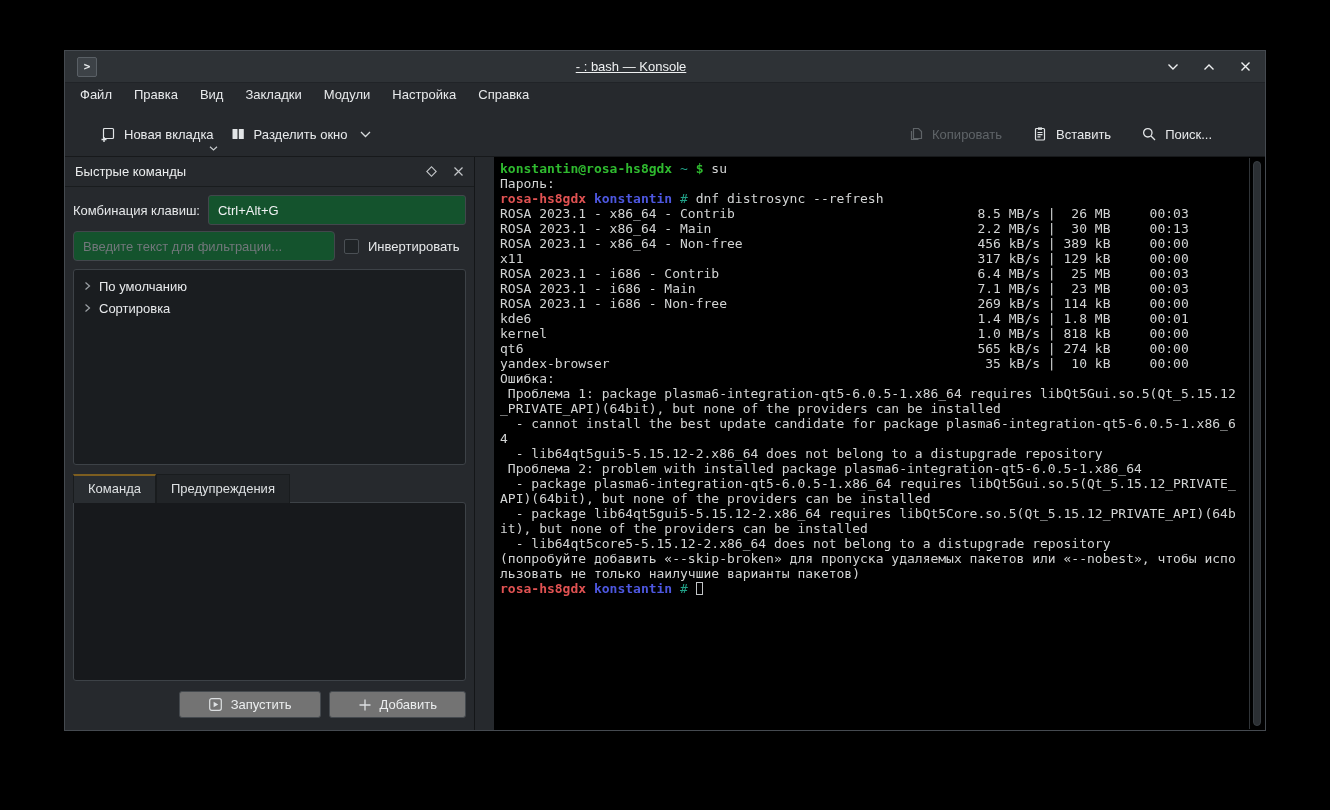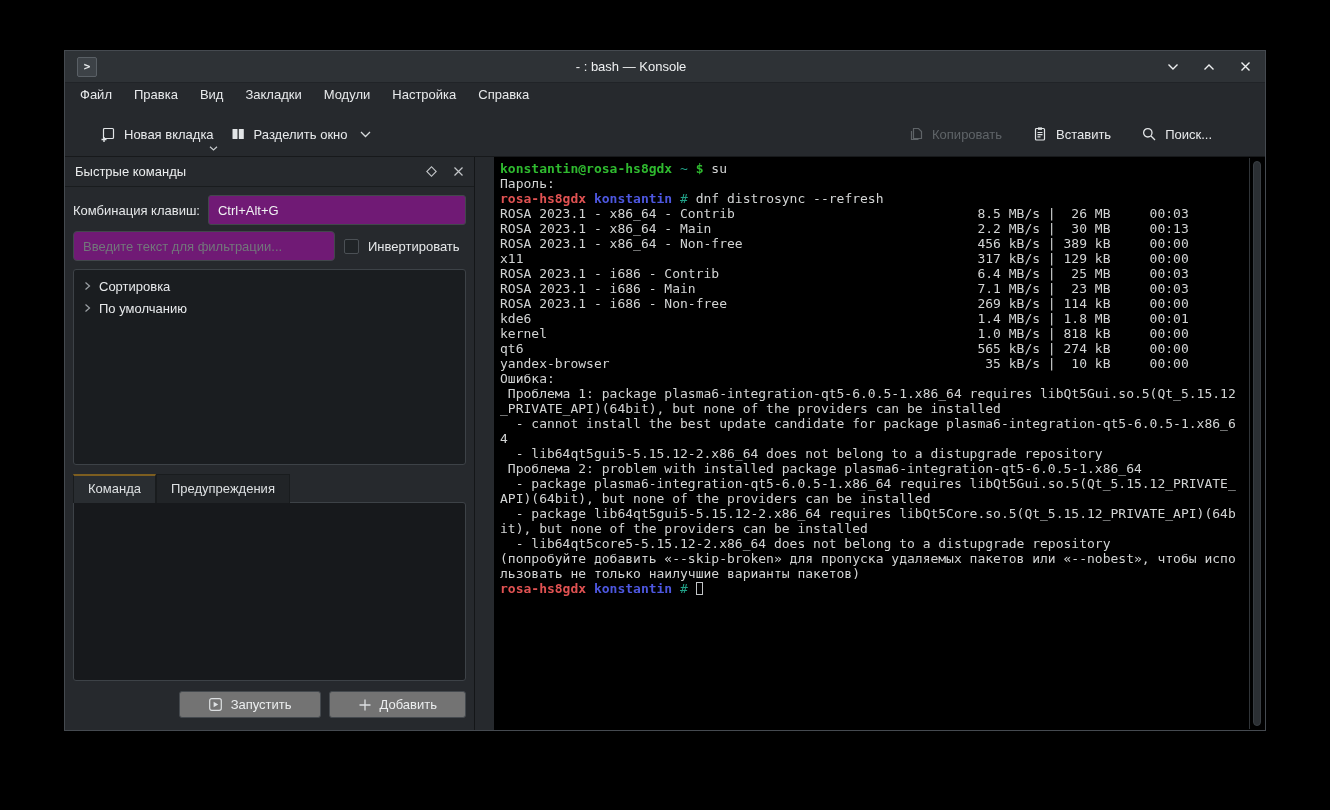--- a/index.html
+++ b/index.html
@@ -15,21 +15,21 @@
   
   .titlebar {
     height:32px; flex:none; background:#2e3236; display:flex; align-items:center;
     padding:0 12px; color:#f2f4f5; font-size:13px; border-bottom:1px solid #202327;
   }
   .app-icon {
     width:20px; height:20px; background:#3d4247; border:1px solid #5a6066; border-radius:2px;
     display:flex; align-items:center; justify-content:center;
     color:#e6e9eb; font-size:11px; font-weight:bold; font-family:"DejaVu Sans Mono",monospace;
   }
-  .title-text { flex:1; text-align:center; color:#eff1f2; }
+  .title-text { flex:1; text-align:center; color:#eff1f2;text-decoration:underline; }
   .win-controls { display:flex; gap:20px; align-items:center; }
   .win-btn { display:flex; align-items:center; justify-content:center; width:16px; height:16px; }
   
   .menubar { height:29px; flex:none; display:flex; padding:0 4px; background:#26292d; }
   .menu-item { padding:4px 11px; font-size:13px; color:#e8eaec; }
   
   .toolbar { height:44px; flex:none; display:flex; align-items:center; padding:0 27px; background:#26292d; }
   .tbtn { display:flex; align-items:center; gap:8px; font-size:13px; color:#e8eaec; padding:6px 8px; position:relative; }
   .tbtn.disabled { color:#5f6468; }
   .tbtn .caret-under { position:absolute; right:4px; bottom:-3px; }
@@ -42,21 +42,21 @@
   .panel-header {
     height:30px; flex:none; display:flex; align-items:center; padding:0 10px;
     font-size:13px; color:#eceeef; border-bottom:1px solid #191c1e;
   }
   .panel-header .ph-title { flex:1; }
   .panel-header .ph-icons { display:flex; gap:16px; align-items:center; }
   .panel-body { flex:1; min-height:0; display:flex; flex-direction:column; padding:8px; }
   .row-shortcut { flex:none; display:flex; align-items:center; gap:8px; height:30px; margin-bottom:6px; }
   .field-label { font-size:13px; color:#e6e8ea; white-space:nowrap; }
   .text-input {
-    background:#701a75; border:1px solid #42474c; border-radius:3px; height:30px;
+    background:#14532d; border:1px solid #42474c; border-radius:3px; height:30px;
     color:#f0f2f3; font-size:13px; padding:0 9px; font-family:"Liberation Sans",sans-serif; outline:none; width:100%;
   }
   .text-input::placeholder { color:#72777b; }
   .row-shortcut .text-input { flex:1; width:auto; }
   .row-filter { flex:none; display:flex; align-items:center; gap:9px; height:30px; margin-bottom:8px; }
   .row-filter .text-input { width:262px; flex:none; border-radius:4px; }
   .checkbox { width:15px; height:15px; flex:none; border:1px solid #4b5055; border-radius:2px; background:#202427; }
   .checkbox-label { font-size:13px; color:#e6e8ea; }
   .tree {
     flex:none; height:196px; background:#1a1d20; border:1px solid #3d4247; border-radius:3px;
@@ -221,29 +221,29 @@
           <span class="checkbox"></span>
           <span class="checkbox-label">Инвертировать</span>
         </div>
         <div class="tree" id="tree">
             <div class="tree-item">
               <span>
                 <svg width="9" height="10" viewBox="0 0 9 10" fill="none" stroke="#9ba0a4" stroke-width="1.2">
                   <path d="M2.5 1.5 L6.5 5 L2.5 8.5"></path>
                 </svg>
               </span>
-              <span>Сортировка</span>
+              <span>По умолчанию</span>
             </div>
             <div class="tree-item">
               <span>
                 <svg width="9" height="10" viewBox="0 0 9 10" fill="none" stroke="#9ba0a4" stroke-width="1.2">
                   <path d="M2.5 1.5 L6.5 5 L2.5 8.5"></path>
                 </svg>
               </span>
-              <span>По умолчанию</span>
+              <span>Сортировка</span>
             </div>
           </div>
         <div class="tabs" id="tabs">
             <div class="tab active">Команда</div>
             <div class="tab">Предупреждения</div>
           </div>
         <div class="command-box"></div>
         <div class="panel-footer">
           <div class="btn">
             <span>

